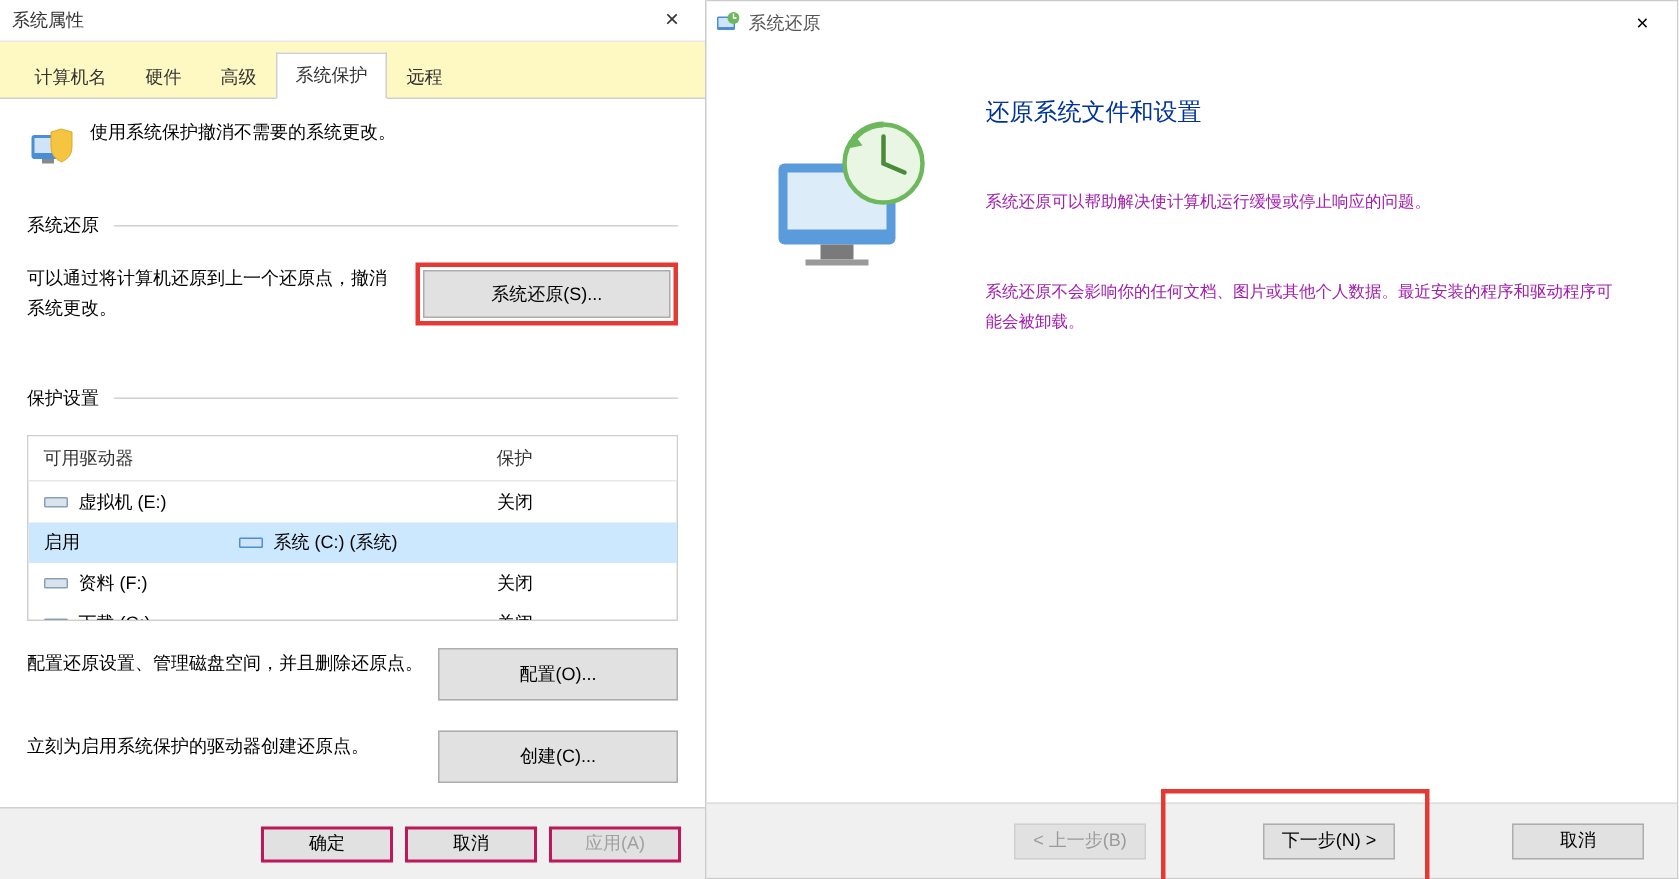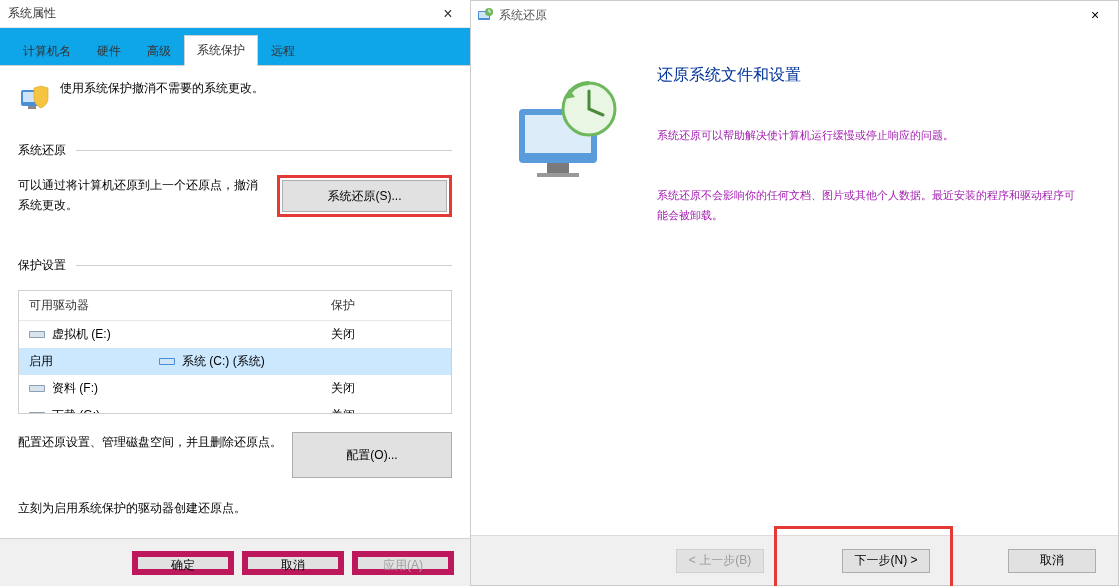--- a/index.html
+++ b/index.html
@@ -10,46 +10,46 @@
       width: 1119px;
       height: 586px;
       overflow: hidden;
       display: flex;
     }
     
     .left-dialog { width: 471px; height: 586px; border-right: 1px solid #ccc; background: #fff; display: flex; flex-direction: column; position: relative; }
     .titlebar { height: 28px; display: flex; align-items: center; padding: 0 8px; border-bottom: 1px solid #e8e8e8; color: #333; }
     .titlebar .title { flex: 1; font-size: 12px; }
     .titlebar .close { width: 28px; text-align: center; font-size: 16px; color: #333; cursor: pointer; }
-    .tabs { display: flex; align-items: flex-end; padding: 6px 10px 0 10px; border-bottom: 1px solid #d0d0d0; background: #0ea5e9; }
+    .tabs { display: flex; align-items: flex-end; padding: 6px 10px 0 10px; border-bottom: 1px solid #d0d0d0; background: #fef9c3; }
     .tab { padding: 6px 12px; font-size: 12px; color: #333; border: 1px solid transparent; border-bottom: none; cursor: pointer; position: relative; top: 1px; }
     .tab.active { border-color: #d0d0d0; background: #fff; border-bottom: 1px solid #fff; }
     .left-content { flex: 1; padding: 14px 18px; overflow: hidden; }
     .intro-row { display: flex; align-items: flex-start; gap: 10px; margin-bottom: 30px; }
     .shield-icon { width: 32px; height: 32px; flex-shrink: 0; }
     .section-title-row { display: flex; align-items: center; gap: 10px; margin-bottom: 16px; }
     .section-title-row .hline { flex: 1; height: 1px; background: #d0d0d0; }
     .section-row { display: flex; align-items: flex-start; gap: 10px; margin-bottom: 20px; }
     .section-row .desc { flex: 1; line-height: 1.7; }
     .btn { min-width: 88px; padding: 5px 14px; background: #e1e1e1; border: 1px solid #adadad; font-size: 12px; text-align: center; cursor: pointer; }
-    .btn-wide { width: 160px; height: 46px; display: flex; align-items: center; justify-content: center; }
+    .btn-wide { width: 160px; height: 35px; display: flex; align-items: center; justify-content: center; }
     .btn-wide.big { width: 165px; height: 32px; }
     .highlight-red { border: 3px solid #e53935; padding: 2px; }
     .drive-list { border: 1px solid #cfcfcf; margin-top: 10px; }
     .drive-header { display: flex; background: #fff; border-bottom: 1px solid #e8e8e8; }
     .drive-header .col { padding: 6px 10px; font-size: 12px; color: #333; }
     .drive-body { max-height: 92px; overflow-y: scroll; }
     .drive-row { display: flex; align-items: center; padding: 2px 0; cursor: pointer; font-size: 12px; }
     .drive-row.selected { background: #cce8ff; }
     .drive-row .col { padding: 3px 10px; display: flex; align-items: center; gap: 7px; }
     .col.name { flex: 1; }
     .col.prot { width: 130px; }
     .disk-icon { width: 16px; height: 11px; }
     .left-footer { height: 48px; border-top: 1px solid #d0d0d0; display: flex; align-items: center; justify-content: flex-end; gap: 8px; padding: 0 16px; background: #f0f0f0; }
-    .footer-btn { width: 102px; height: 24px; background: #e1e1e1; border: 6px solid #be185d; font-size: 12px; cursor: pointer; }
+    .footer-btn { width: 88px; height: 24px; background: #e1e1e1; border: 2px solid #be185d; font-size: 12px; cursor: pointer; }
     .footer-btn.disabled { color: #a0a0a0; cursor: default; }
 
     
     .right-dialog { flex: 1; height: 586px; background: #fff; display: flex; flex-direction: column; border: 1px solid #ccc; border-left: none; }
     .right-titlebar { height: 28px; display: flex; align-items: center; padding: 0 0 0 6px; background: #fff; }
     .right-titlebar .icon { width: 16px; height: 16px; margin-right: 6px; }
     .right-titlebar .title { flex: 1; color: #555; font-size: 12px; }
     .right-titlebar .close { width: 46px; height: 28px; display: flex; align-items: center; justify-content: center; font-size: 14px; cursor: pointer; }
     .right-body { flex: 1; display: flex; padding: 20px 18px; }
     .wiz-left { width: 160px; padding-top: 20px; display: flex; justify-content: center; }
@@ -159,20 +159,21 @@
       </div>
     </div>
 
     <div class="section-row" style="margin-top:18px;">
       <div class="desc">配置还原设置、管理磁盘空间，并且删除还原点。</div>
       <button class="btn btn-wide">配置(O)...</button>
     </div>
 
     <div class="section-row" style="margin-top:18px;">
       <div class="desc">立刻为启用系统保护的驱动器创建还原点。</div>
+      <button class="btn btn-wide">创建(C)...</button>
     </div>
   </div>
 
   <div class="left-footer">
     <button class="footer-btn">确定</button>
     <button class="footer-btn">取消</button>
     <button class="footer-btn disabled">应用(A)</button>
   </div>
 </div>
 

